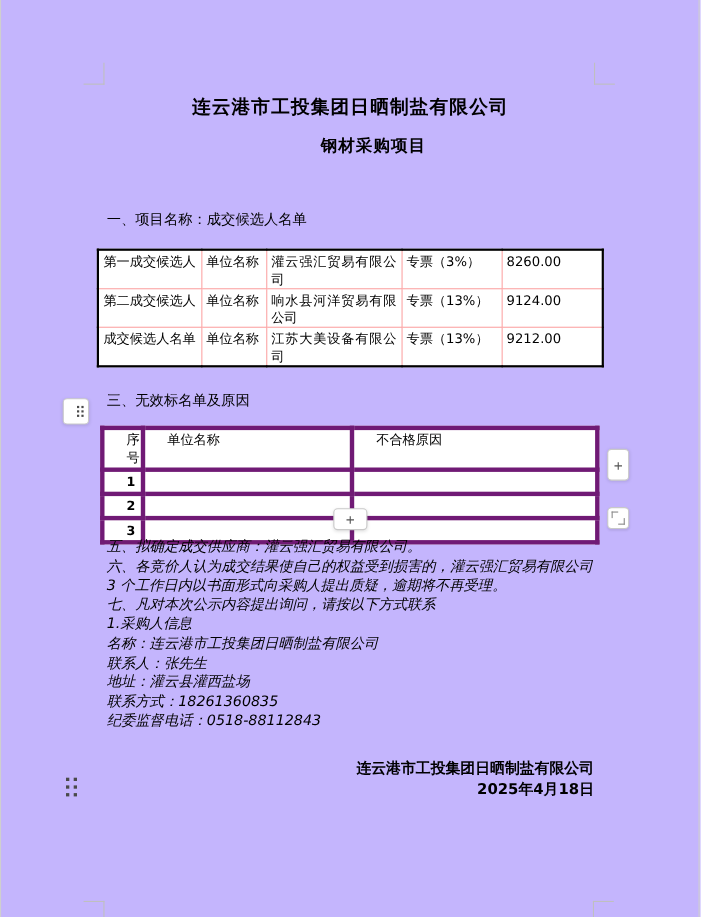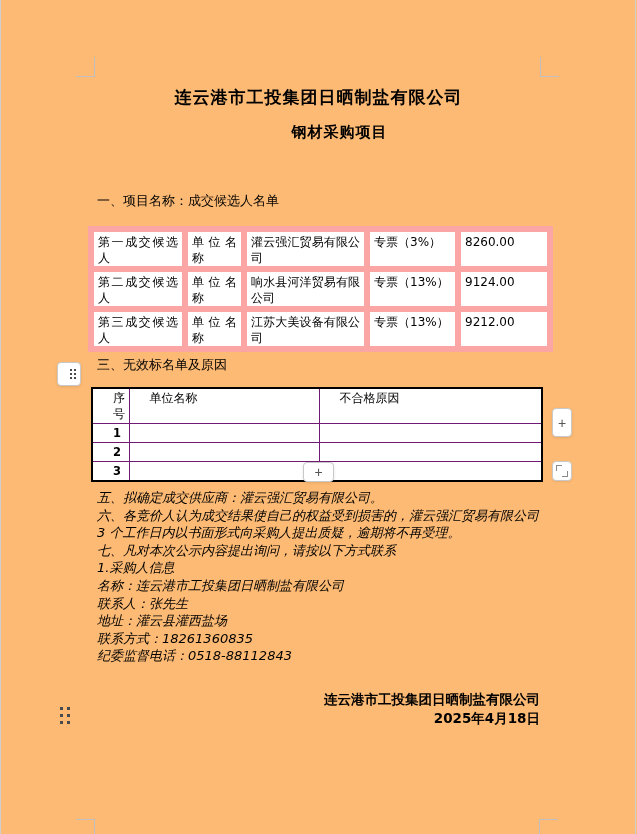--- a/index.html
+++ b/index.html
@@ -1,17 +1,17 @@
 <!DOCTYPE html>
 <html><head>
 <meta charset="utf-8">
 <style>
   html,body{margin:0;padding:0;background:#ffffff;}
   body{font-family:"DejaVu Sans","Liberation Sans",sans-serif;color:#000;}
-  .page{position:relative;width:637px;height:834px;background:#fdba74;overflow:hidden;}
+  .page{position:relative;width:637px;height:834px;background:#c4b5fd;overflow:hidden;}
 
   
   .edge{position:absolute;top:0;width:1px;height:834px;background:#cfcfcf;}
   .edge.left{left:0;}
   .edge.right{left:635px;}
 
   
   .mark{position:absolute;box-sizing:border-box;}
   .mark.tl{left:76px;top:57px;width:19px;height:20px;border-right:1px solid #bfbfbf;border-bottom:1px solid #bfbfbf;}
   .mark.tr{left:540px;top:57px;width:19px;height:20px;border-left:1px solid #bfbfbf;border-bottom:1px solid #bfbfbf;}
@@ -23,26 +23,26 @@
   .t2{top:123px;font-size:15px;letter-spacing:1px;margin-left:21px;}
   .t3{top:154px;font-size:18px;letter-spacing:1px;}
 
   .line{position:absolute;left:97px;font-size:13px;line-height:17px;white-space:nowrap;}
   .sec1{top:192px;}
   .sec2{top:225px;}
   .sec3{top:356px;}
 
   table{border-collapse:collapse;table-layout:fixed;position:absolute;background:#fff;}
   .candidates{left:88px;top:226px;width:459px;border:2px solid #000;}
-  .candidates td{border:6px solid #fca5a5;vertical-align:top;padding:2px 4px 0 4px;font-size:12px;line-height:16px;height:35px;box-sizing:border-box;overflow:hidden;}
+  .candidates td{border:1px solid #fca5a5;vertical-align:top;padding:2px 4px 0 4px;font-size:12px;line-height:16px;height:35px;box-sizing:border-box;overflow:hidden;}
   .just{text-align:justify;}
   .num{font-size:12px;}
 
   .invalid{left:91px;top:387px;width:450px;border:2px solid #000;}
-  .invalid th,.invalid td{border:1px solid #701a75;vertical-align:top;text-align:left;font-weight:normal;padding:1px 20px;font-size:12px;line-height:16px;box-sizing:border-box;overflow:hidden;}
+  .invalid th,.invalid td{border:4px solid #701a75;vertical-align:top;text-align:left;font-weight:normal;padding:1px 20px;font-size:12px;line-height:16px;box-sizing:border-box;overflow:hidden;}
   .invalid th{height:20px;}
   .invalid td{height:17px;}
   .invalid td.no{font-weight:600;font-size:11.5px;}
 
   
   .ctrl{position:absolute;display:flex;align-items:center;justify-content:center;background:#fff;border:1px solid #c9c9c9;border-radius:4px;box-shadow:0 1px 3px rgba(0,0,0,0.10);padding:0;color:#555;cursor:pointer;}
   .handle-btn{left:57px;top:362px;width:22px;height:22px;}
   .add-col{left:552px;top:408px;width:20px;height:29px;font-size:14px;line-height:1;}
   .add-row{left:303px;top:462px;width:31px;height:20px;font-size:14px;line-height:1;}
   .resize-btn{left:552px;top:461px;width:18px;height:18px;box-shadow:0 1px 2px rgba(0,0,0,0.08);}
@@ -95,21 +95,21 @@
       <td class="num">8260.00</td>
     </tr>
     <tr>
       <td class="just">第二成交候选人</td>
       <td class="just">单位名称</td>
       <td class="just">响水县河洋贸易有限公司</td>
       <td>专票（13%）</td>
       <td class="num">9124.00</td>
     </tr>
     <tr>
-      <td class="just">第三成交候选人</td>
+      <td class="just">成交候选人名单</td>
       <td class="just">单位名称</td>
       <td class="just">江苏大美设备有限公司</td>
       <td>专票（13%）</td>
       <td class="num">9212.00</td>
     </tr>
   </tbody>
     </table>
 
   <div class="ctrl handle-btn">
     <span class="dots6"></span>

